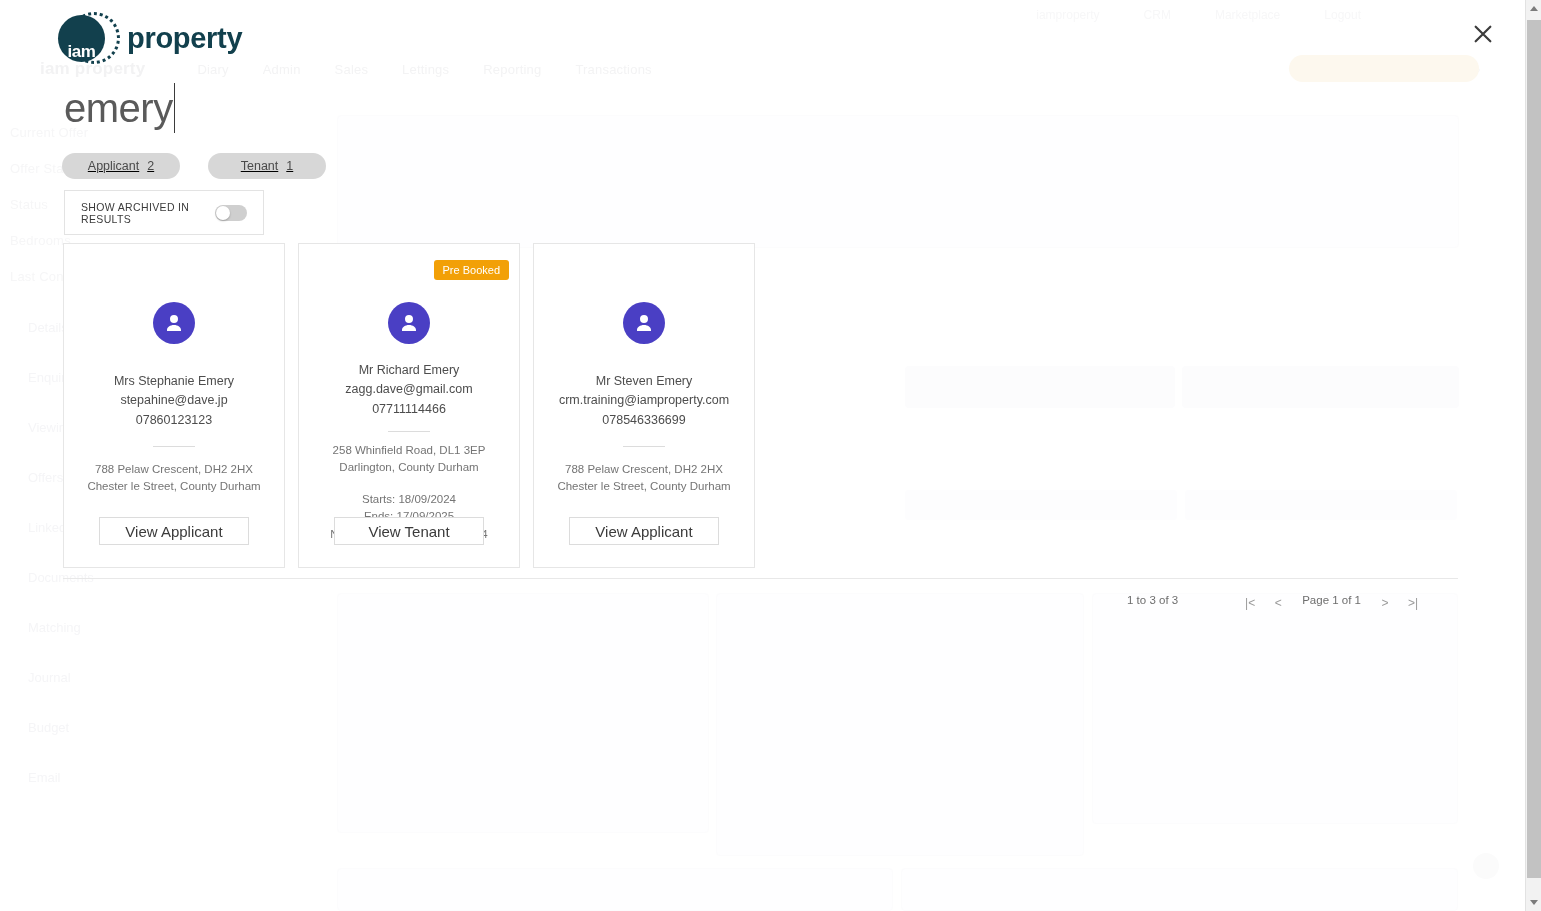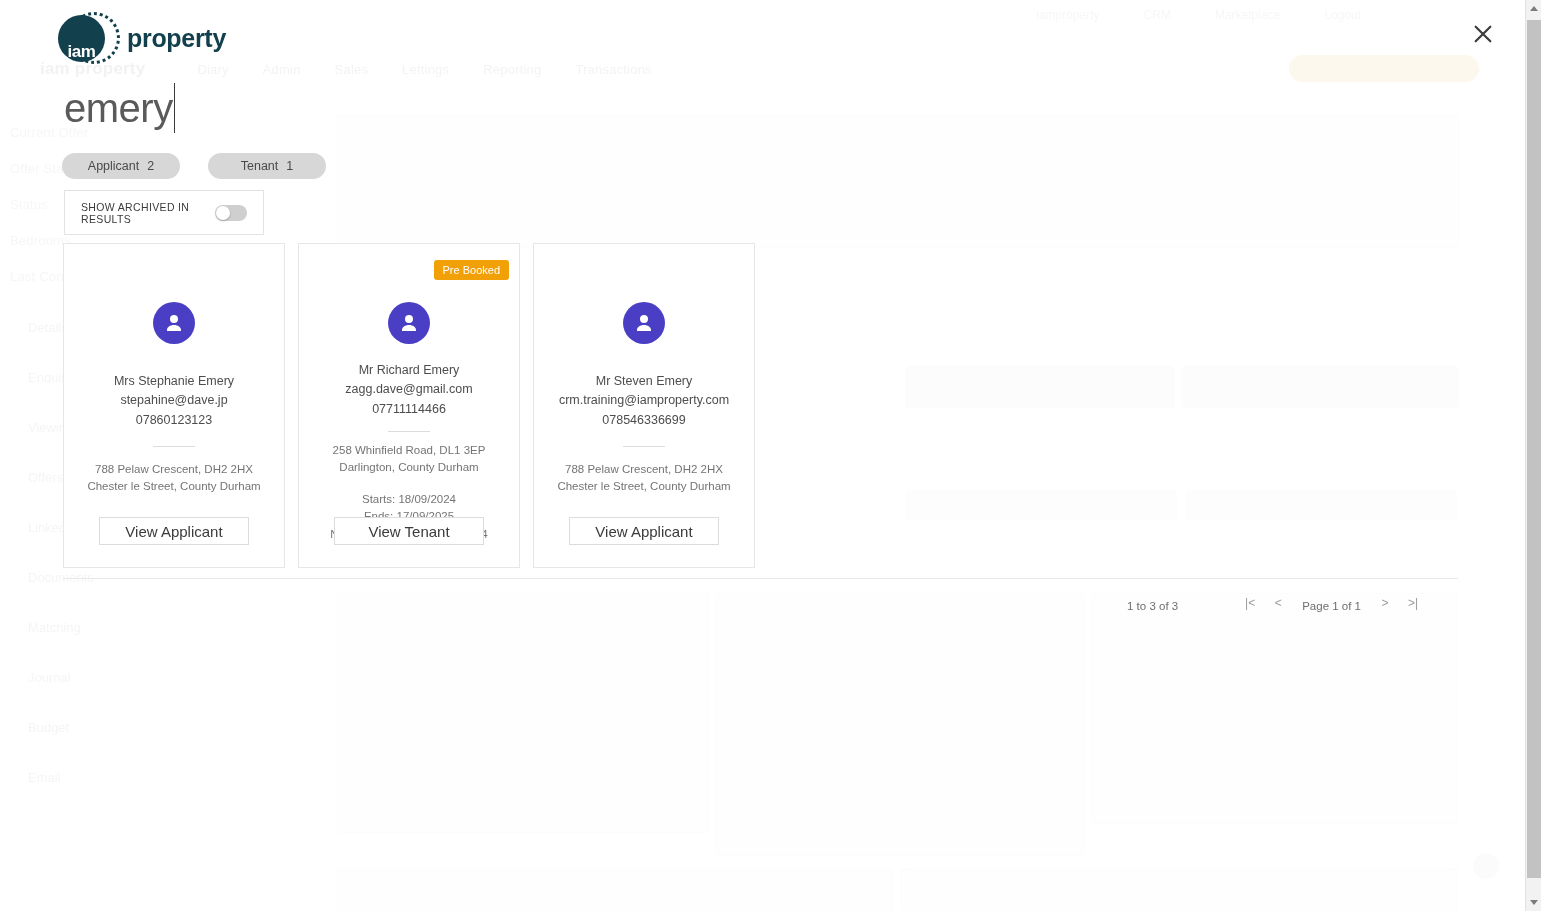--- a/index.html
+++ b/index.html
@@ -55,37 +55,37 @@
   .brand-dots {
     position: absolute; left: 10px; top: 2px; width: 52px; height: 52px;
     border-radius: 50%; border: 3px dotted #12404d;
   }
   .brand-circle {
     position: absolute; left: 0; top: 5px; width: 47px; height: 47px;
     border-radius: 50%; background: #12404d;
     display: flex; align-items: flex-end; justify-content: center;
   }
   .brand-circle span { color: #fff; font-size: 17px; font-weight: 700; letter-spacing: -.4px; }
-  .brand-word { font-size: 25px; font-weight: 700; color: #12404d; letter-spacing: -.3px; margin-left: 4px; }
+  .brand-word { font-size: 29px; font-weight: 700; color: #12404d; letter-spacing: -.3px; margin-left: 4px; }
 
   .close-x {
     position: absolute; right: 28px; top: 20px; width: 28px; height: 28px;
     cursor: pointer; color: #3c3c3c;
     display: flex; align-items: center; justify-content: center;
   }
   .close-x svg { width: 22px; height: 22px; }
 
   .search-term {
     position: absolute; left: 64px; top: 82px;
     font-size: 40px; color: #5a5a5a; letter-spacing: -.5px;
     display: flex; align-items: center; height: 52px;
   }
   .caret { display: inline-block; width: 1px; height: 50px; background: #3b3b3b; margin-left: 1px; }
 
-  .chips { position: absolute; left: 62px; top: 153px; display: flex; gap: 28px; }
+  .chips { position: absolute; left: 62px; top: 153px; display: flex; gap: 28px; text-decoration: underline; }
   .chip {
     height: 26px; min-width: 118px; padding: 0 20px;
     border-radius: 13px; background: #d7d7d7; color: #4a4a4a;
     font-size: 12.5px; display: flex; align-items: center; justify-content: center;
     gap: 8px; cursor: pointer;
   }
   .chip .cnt { color: #4a4a4a; }
 
   .archive-box {
     position: absolute; left: 64px; top: 190px; width: 200px; height: 45px;
@@ -135,21 +135,21 @@
     border: 1px solid #dcdcdc; background: #fff; color: #3b3b3b;
     font-size: 15px; font-family: inherit; cursor: pointer;
     display: flex; align-items: center; justify-content: center;
   }
 
   .hr-main { position: absolute; left: 63px; top: 578px; width: 1395px; height: 1px; background: #e8e8e8; }
 
   
   .pager {
     position: absolute; right: 98px; top: 594px;
-    display: flex; align-items: flex-end; gap: 0; color: #6e6e6e; font-size: 11.5px;
+    display: flex; align-items: flex-start; gap: 0; color: #6e6e6e; font-size: 11.5px;
   }
   .pager .count { margin-right: 58px; }
   .pager .pbtn {
     width: 28px; height: 18px; display: flex; align-items: center; justify-content: center;
     color: #9a9a9a; cursor: pointer; font-size: 12px;
   }
   .pager .pgtext { margin: 0 10px; color: #6e6e6e; }
 
   
   .scrollbar { position: absolute; right: 0; top: 0; width: 16px; height: 911px; background: #f2f2f2; border-left: 1px solid #e2e2e2; }

